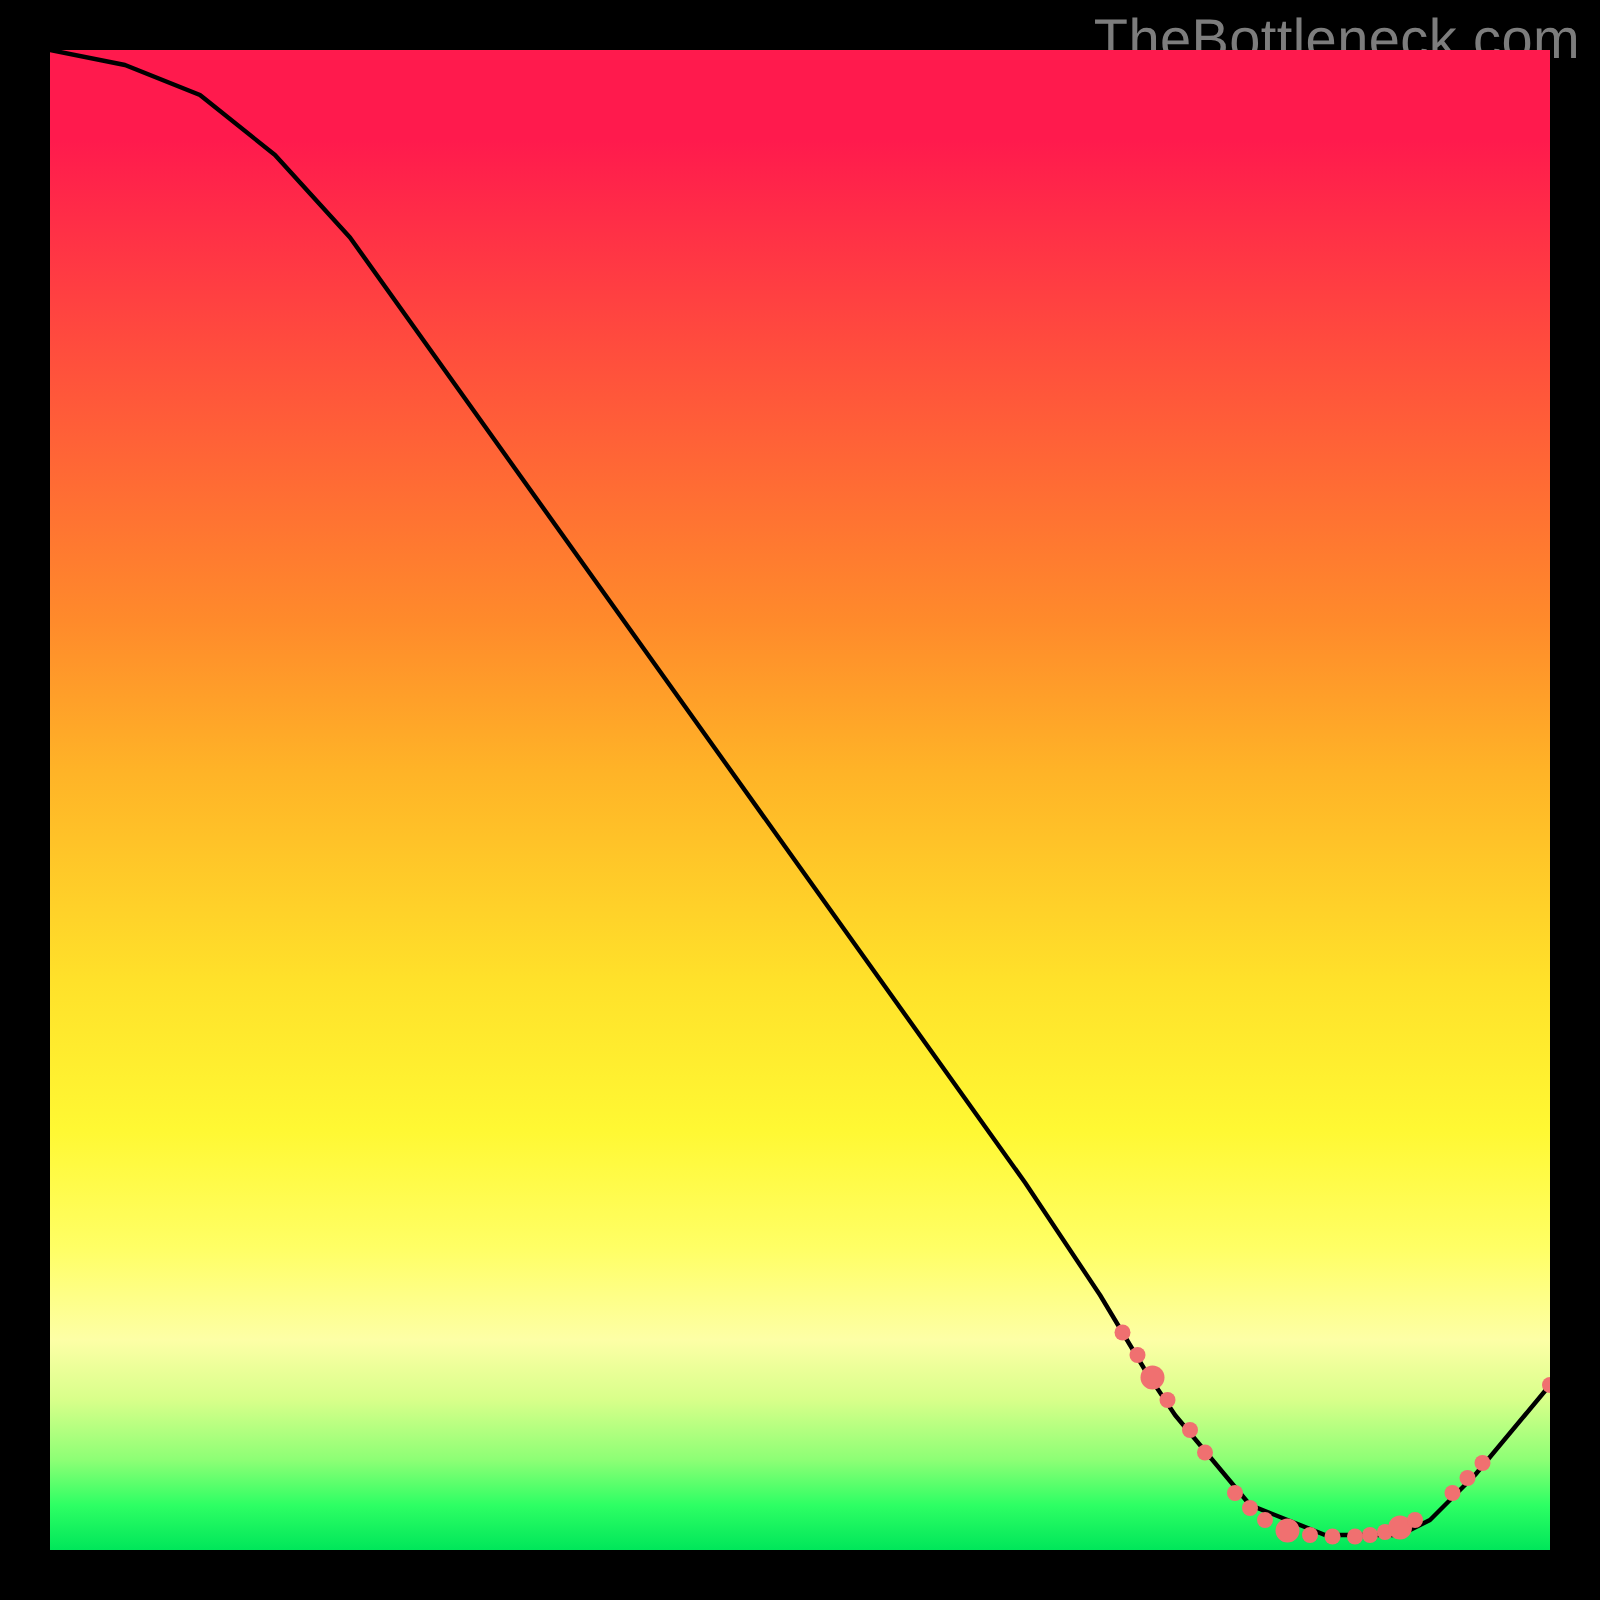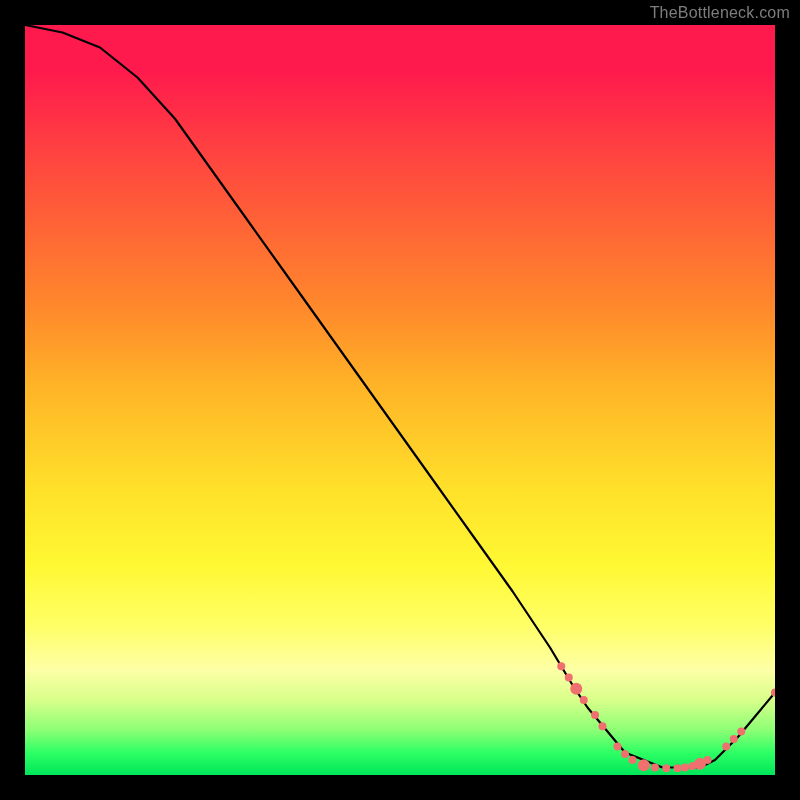--- a/index.html
+++ b/index.html
@@ -45,21 +45,21 @@
     left: 0;
     top: 0;
     width: 750px;
     height: 750px;
   }
   .watermark {
     position: absolute;
     top: 4px;
     right: 10px;
     color: #7d7d7d;
-    font-size: 16px;
+    font-size: 28px;
     letter-spacing: 0.2px;
     user-select: none;
   }
 </style>
 </head>
 <body>
 
 <div class="stage">
   <div class="watermark">TheBottleneck.com</div>
   <div class="plot">

